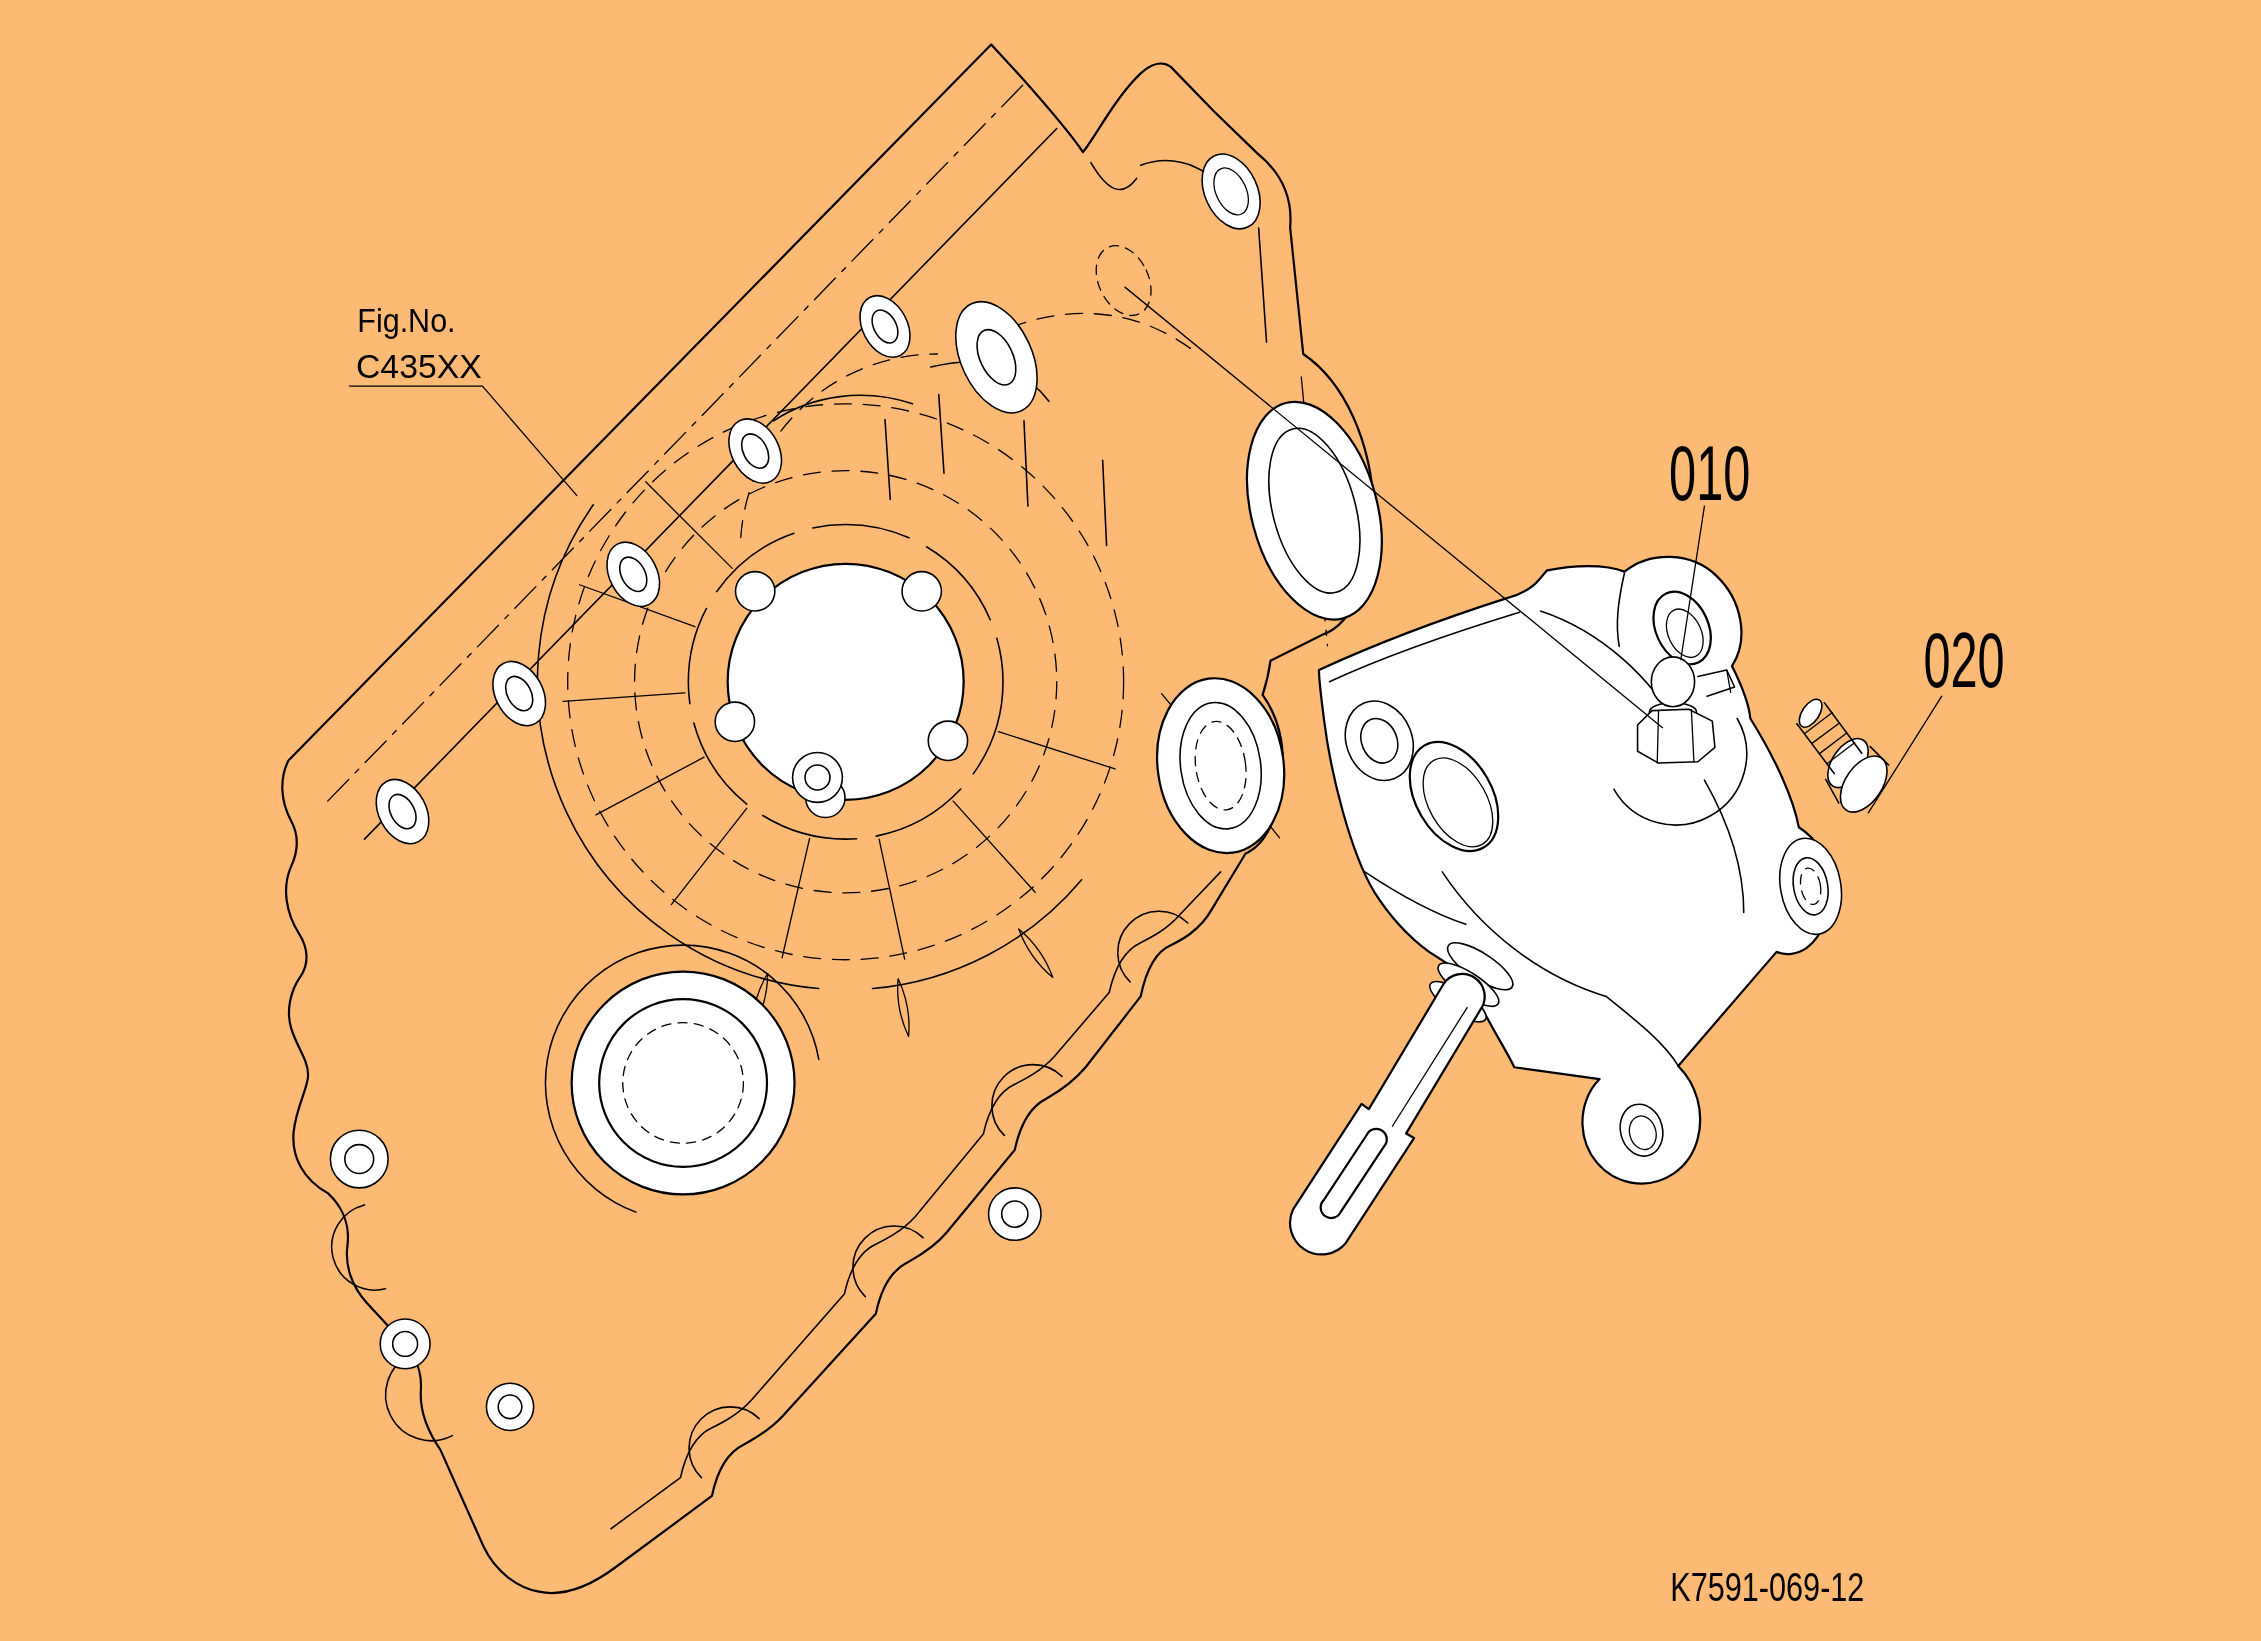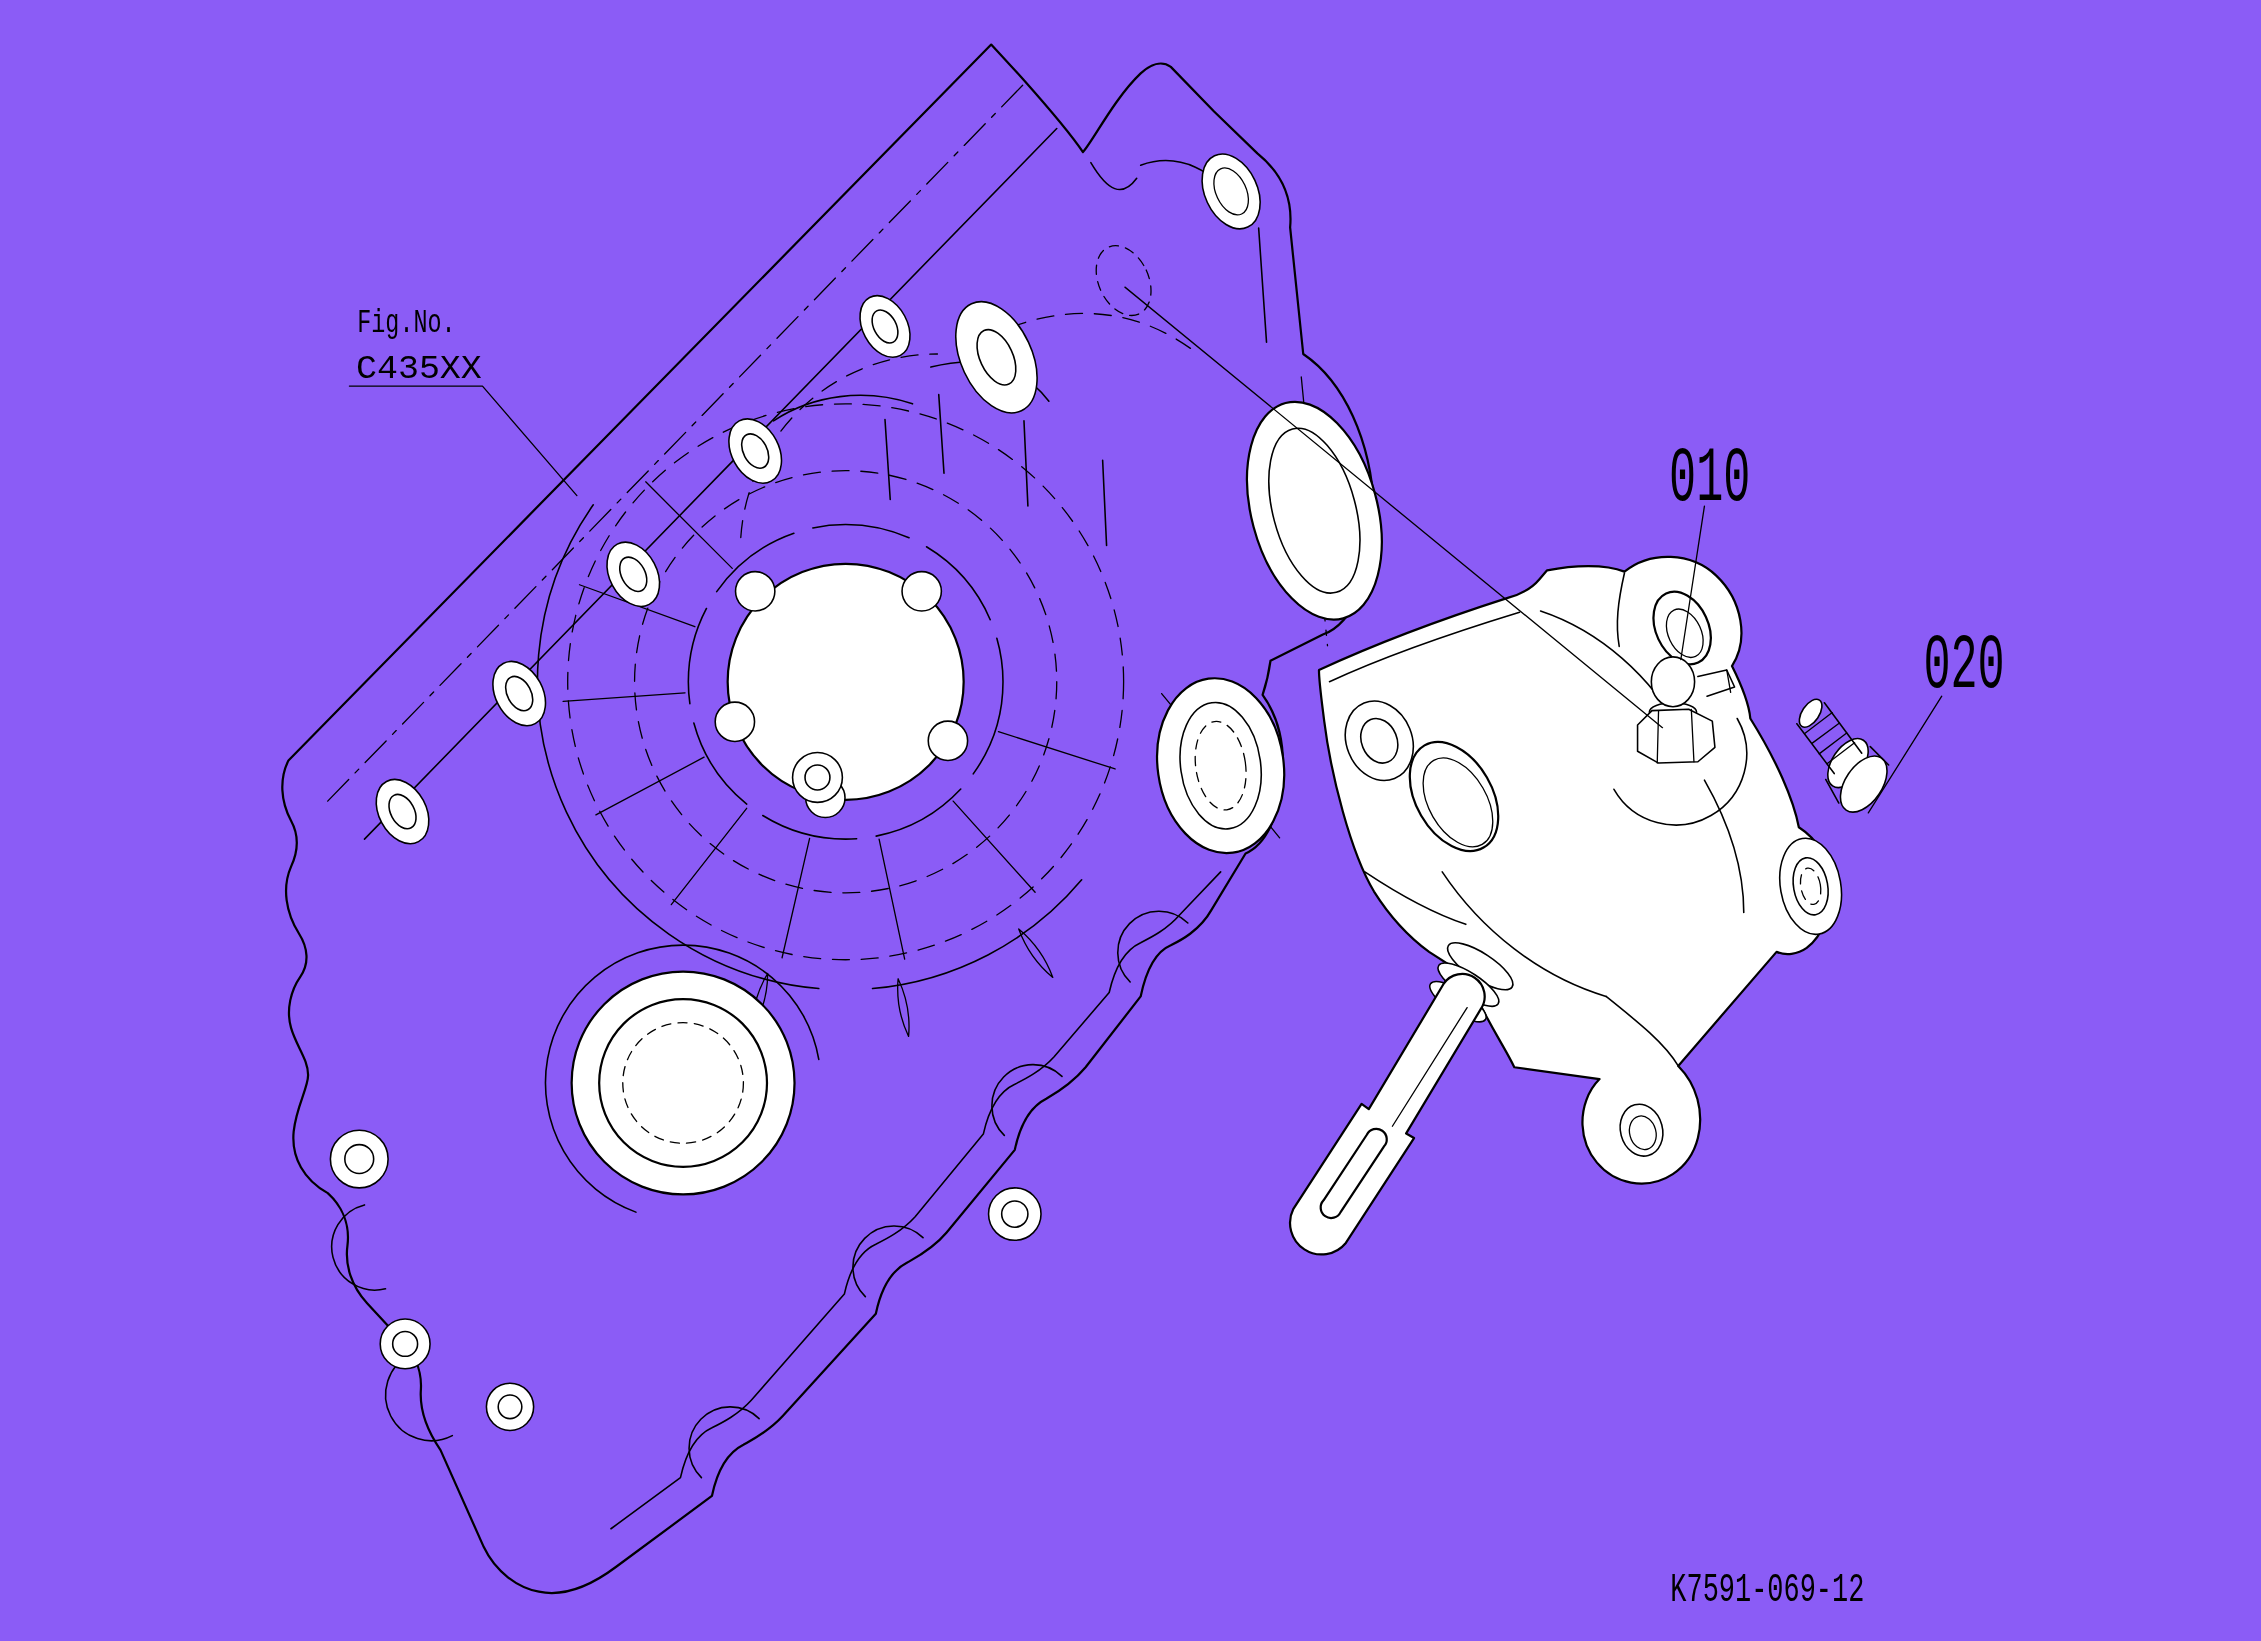--- a/index.html
+++ b/index.html
@@ -1,21 +1,21 @@
 <!DOCTYPE html>
 <html style="font-size:10.5px"><head>
 <meta charset="utf-8">
 <style>
   html,body{margin:0;padding:0;background:#ffffff;}
   .page{
     position:relative;
     width:100%;
     aspect-ratio:3449/2504;
-    background:#8b5cf6;
-    font-family:Liberation Mono, monospace;
+    background:#fdba74;
+    font-family:Liberation Sans, sans-serif;
     overflow:hidden;
     text-align:center;
   }
   .page svg{display:block;width:100%;height:100%;}
   .ln{fill:none;stroke:#000;stroke-linecap:round;stroke-linejoin:round;}
   .w1{stroke-width:3.4;}
   .w2{stroke-width:2.4;}
   .w3{stroke-width:2;}
   .whitefill{fill:#ffffff;}
   .dash{stroke-dasharray:26 18;}

